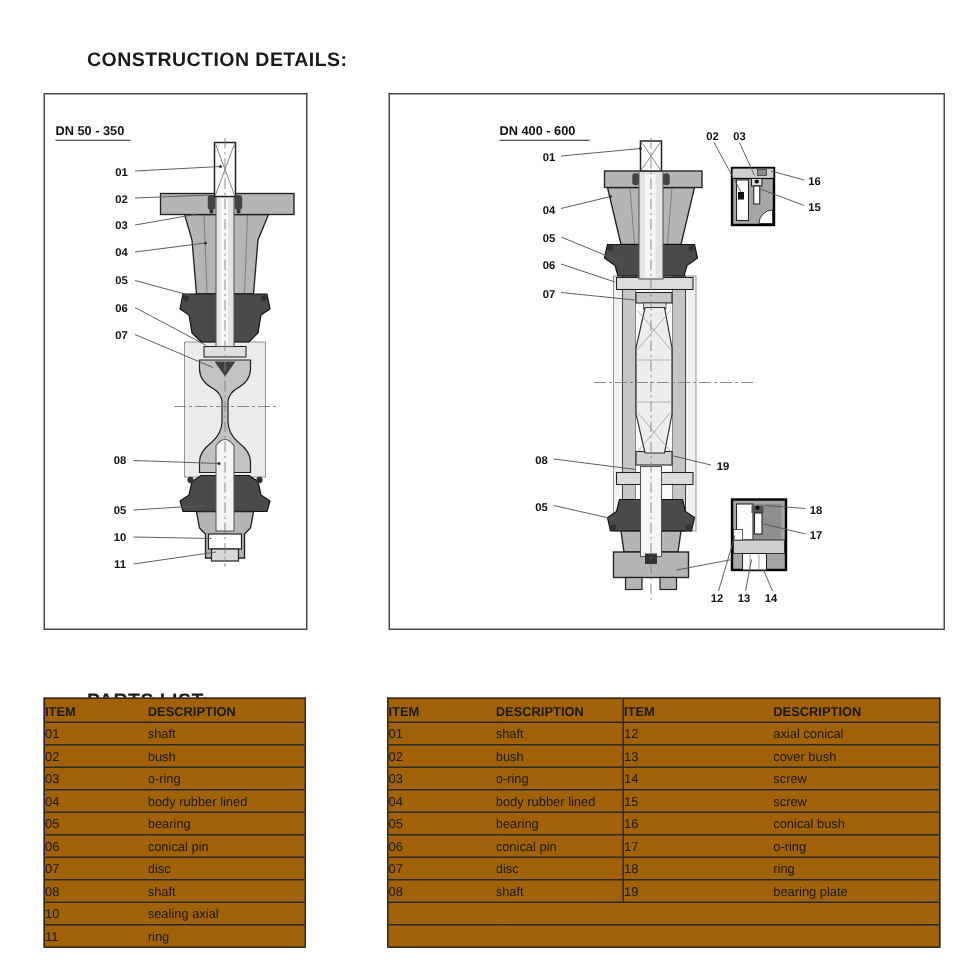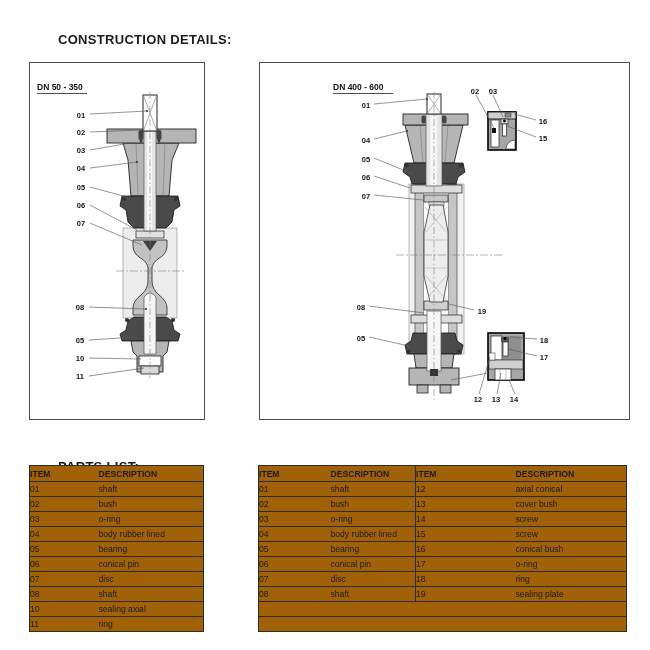--- a/index.html
+++ b/index.html
@@ -352,21 +352,21 @@
     <tr>
           <td class="pl18">07</td>
           <td>disc</td>
           <td class="pl43 sep">18</td>
           <td>ring</td>
         </tr>
     <tr>
           <td class="pl18">08</td>
           <td>shaft</td>
           <td class="pl43 sep">19</td>
-          <td>sealing plate</td>
+          <td>bearing plate</td>
         </tr>
     <tr>
           <td class="pl18"></td>
           <td></td>
           <td class="pl43"></td>
           <td></td>
         </tr>
     <tr>
           <td class="pl18"></td>
           <td></td>

